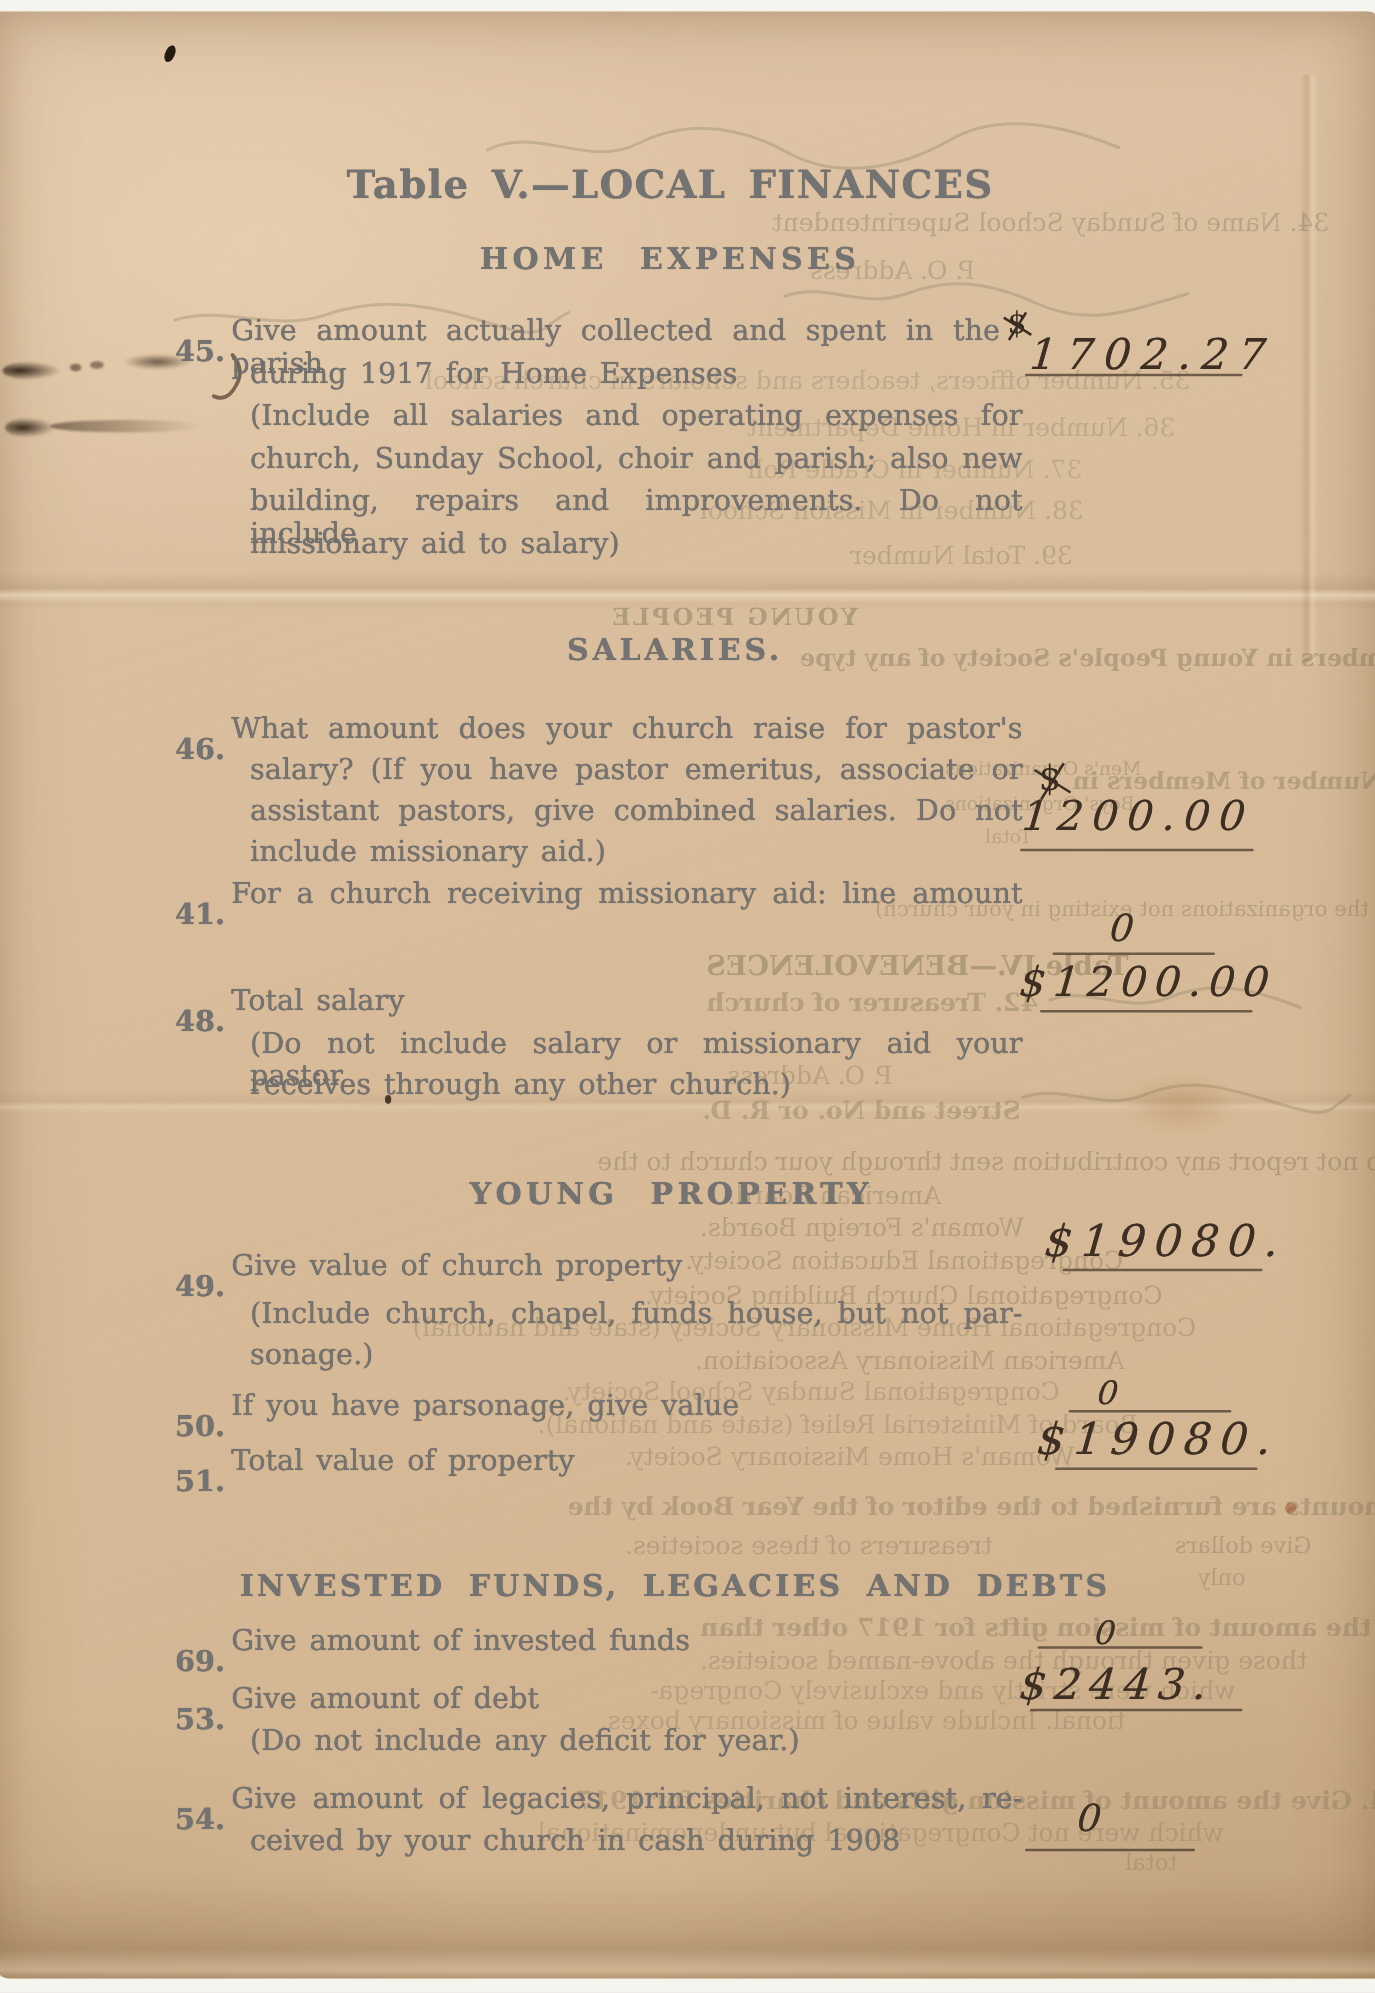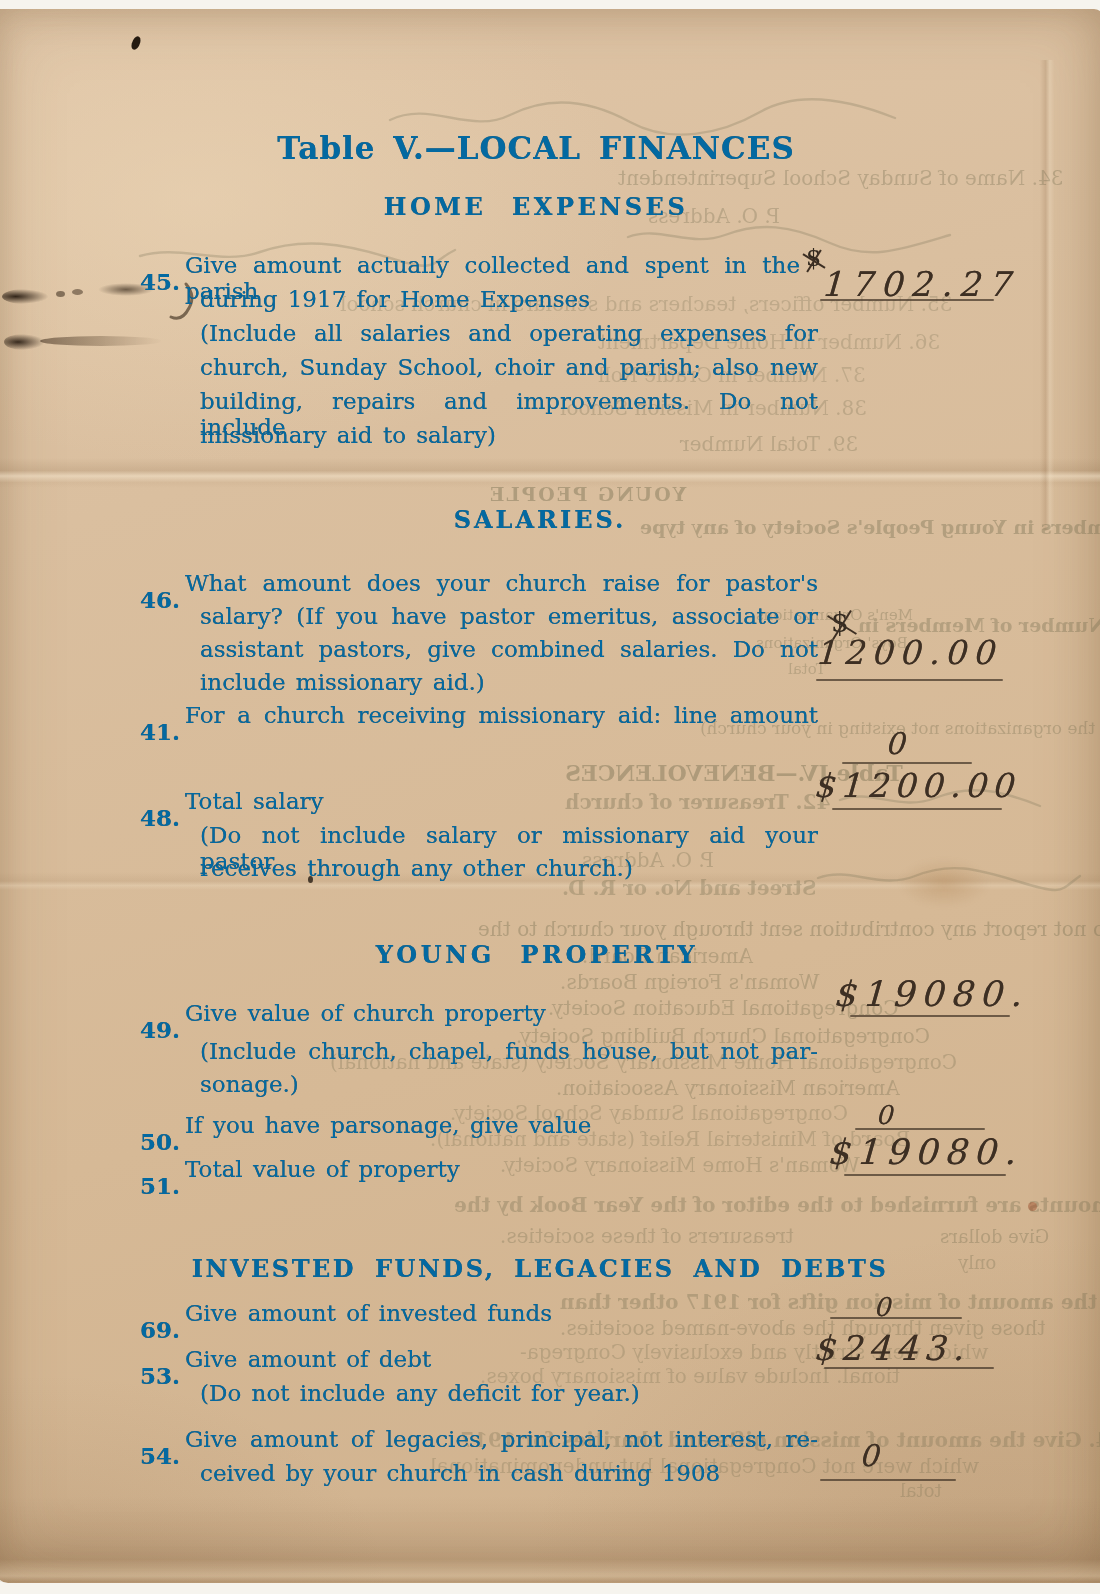--- a/index.html
+++ b/index.html
@@ -16,21 +16,21 @@
   .crease{position:absolute;left:0;width:100%;pointer-events:none;}
   #crease-top{top:458px;height:30px;background:linear-gradient(180deg,rgba(120,88,55,0) 0%,rgba(120,88,55,.15) 42%,rgba(248,235,212,.45) 60%,rgba(120,88,55,.05) 82%,rgba(120,88,55,0) 100%);}
   #crease-mid{top:872px;height:18px;background:linear-gradient(180deg,rgba(120,88,55,0),rgba(120,88,55,.09) 50%,rgba(244,230,206,.25) 75%,rgba(120,88,55,0));}
   #crease-bottom{top:1496px;height:86px;background:linear-gradient(180deg,rgba(120,85,50,0) 0%,rgba(120,85,50,.10) 40%,rgba(108,74,44,.20) 74%,rgba(240,222,192,.30) 93%,rgba(120,85,50,.08) 100%);}
   #crease-vert{position:absolute;top:60px;left:1040px;width:14px;height:470px;background:linear-gradient(90deg,rgba(120,85,50,0),rgba(120,85,50,.16) 40%,rgba(242,228,202,.28) 70%,rgba(120,85,50,0));}
   
   .bl{position:absolute;color:#6c6749;transform:scaleX(-1);white-space:nowrap;filter:blur(.55px);
       font-family:"DejaVu Serif","Liberation Serif",serif;}
   .bl.b{font-weight:bold;}
   
-  .print{position:absolute;color:#0369a1;font-size:23px;white-space:nowrap;word-spacing:3px;
+  .print{position:absolute;color:#737373;font-size:23px;white-space:nowrap;word-spacing:3px;
          text-shadow:0 0 .6px rgba(47,42,34,.65);}
   .j{white-space:normal;text-align:justify;text-align-last:justify;}
   .ctr{text-align:center;white-space:nowrap;}
   .hd{font-weight:bold;font-size:24px;letter-spacing:3.5px;word-spacing:14px;}
   #title{font-weight:bold;font-size:31px;letter-spacing:1px;word-spacing:6px;}
   .qnum{font-weight:bold;margin-top:16px;}
   
   .hand{position:absolute;font-style:italic;color:#3d2f23;transform:skewX(-5deg);white-space:nowrap;
         text-shadow:0 0 .5px rgba(61,47,35,.7);}
   .ansline{position:absolute;height:2px;background:#4a3b2c;opacity:.75;border-radius:1px;}

